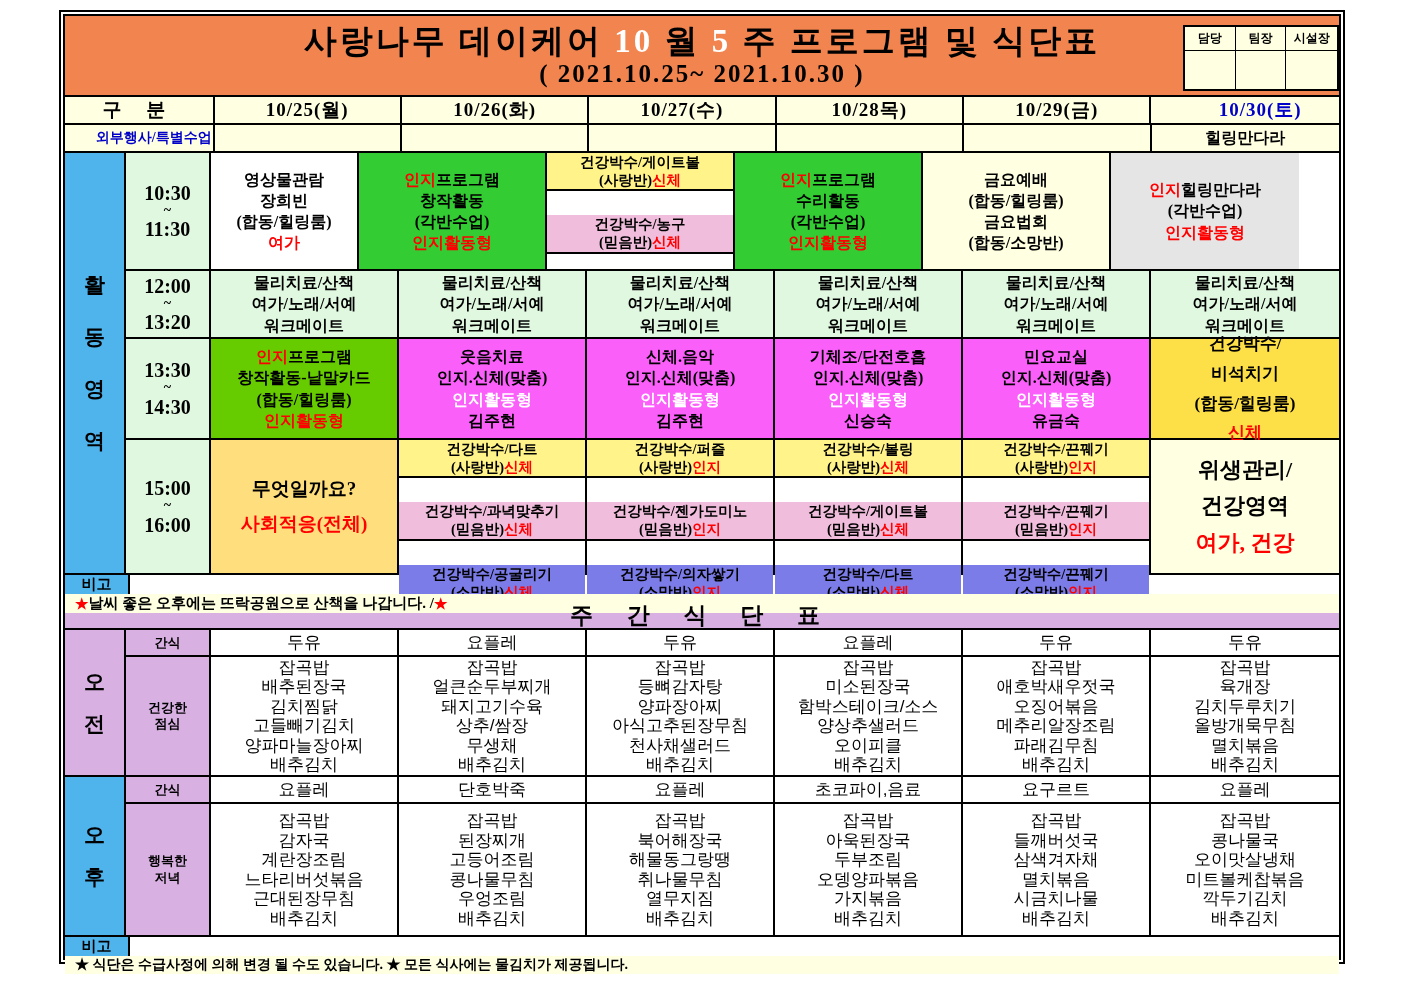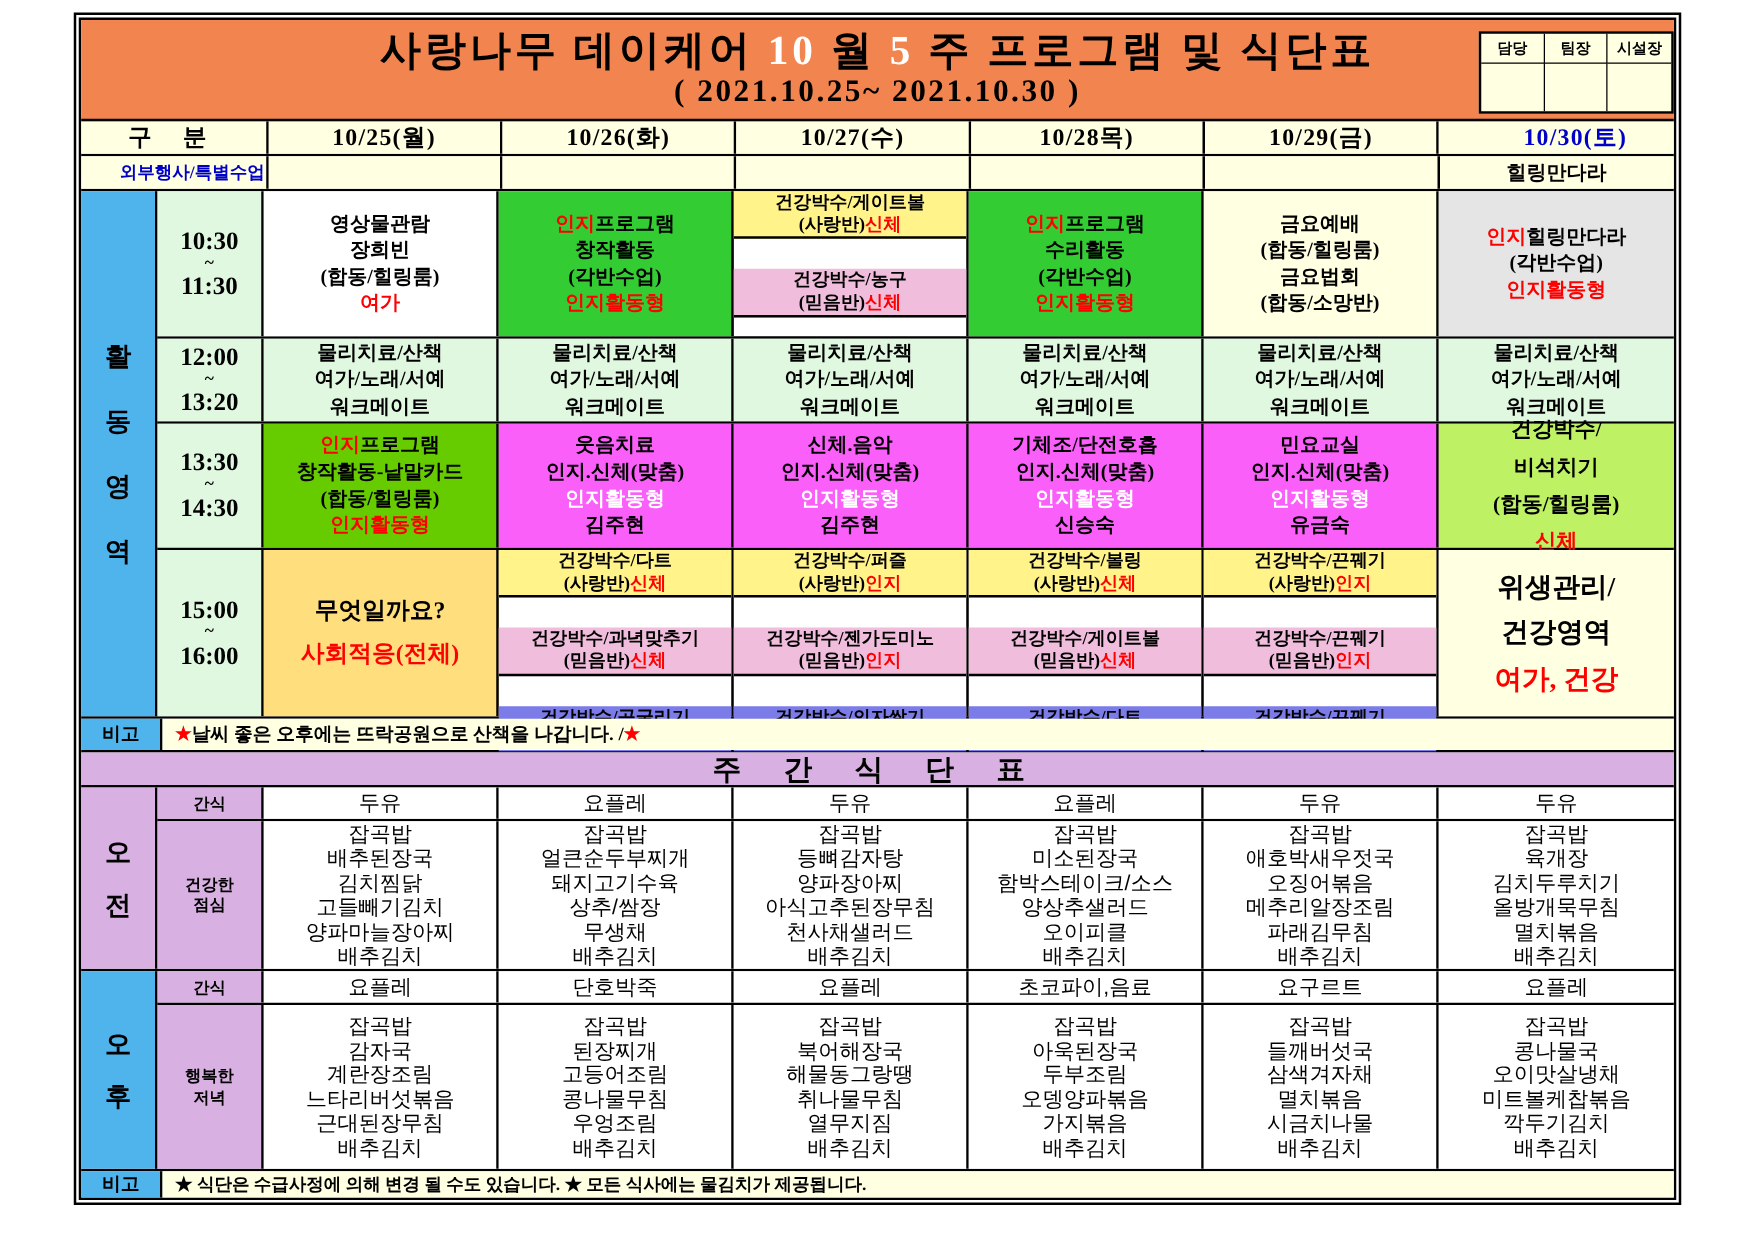--- a/index.html
+++ b/index.html
@@ -62,21 +62,21 @@
   .dc.stack { justify-content:stretch; align-items:stretch;gap:24px; }
   .subcell { flex:1; display:flex; flex-direction:column; align-items:center; justify-content:center;
     border-bottom:2px solid #000; font-size:14.5px; }
   .subcell.last { border-bottom:none;justify-content:space-between; }
   .subcell .ln { line-height:1.25; }
   .fz19 { font-size:19px; } .fz19 .ln { line-height:1.8; }
   .fz22 { font-size:22px; } .fz22 .ln { line-height:1.65; }
   .sp17 { font-size:17px; } .sp17 .ln { line-height:1.75; }
 
   
-  .remark { display:flex; }
+  .remark { display:flex;flex-direction:column; }
   .rlabel { width:65px; background:#4FB3EC; border-right:2px solid #000; display:flex;
     align-items:center; justify-content:center; font-size:15px; font-weight:bold; }
   .rcontent { flex:1; background:#FFFFE2; display:flex; align-items:center;
     padding-left:10px; font-size:15px; font-weight:bold; }
   .r2 .rcontent { font-size:14px; }
   #remark1 { height:27px; } #remark2 { height:21px; }
 
   
   .weekly { height:28px; background:#D8B0E2; display:flex; align-items:center; justify-content:center;
     font-size:23px; font-weight:bold; letter-spacing:14px; }
@@ -135,21 +135,21 @@
         <div class="vch">영</div>
         <div class="vch">역</div>
       </div>
       <div class="actrows">
         <div class="actrow" style="height: 118px;">
           <div class="time">
             <div class="tln">10:30</div>
             <div class="tilde">~</div>
             <div class="tln">11:30</div>
           </div>
-          <div class="dc" style="width: 188px; background: rgb(255, 255, 255);">
+          <div class="dc" style="width: 148px; background: rgb(255, 255, 255);">
             <div class="ln"><span>영상물관람</span></div>
             <div class="ln"><span>장희빈</span></div>
             <div class="ln"><span>(합동/힐링룸)</span></div>
             <div class="ln"><span class="c-r">여가</span></div>
           </div>
           <div class="dc" style="width: 188px; background: rgb(51, 204, 51);">
             <div class="ln"><span class="c-r">인지</span><span>프로그램</span></div>
             <div class="ln"><span>창작활동</span></div>
             <div class="ln"><span>(각반수업)</span></div>
             <div class="ln"><span class="c-r">인지활동형</span></div>
@@ -252,21 +252,21 @@
             <div class="ln"><span>인지.신체(맞춤)</span></div>
             <div class="ln"><span class="c-w">인지활동형</span></div>
             <div class="ln"><span>신승숙</span></div>
           </div>
           <div class="dc" style="width: 188px; background: rgb(250, 95, 250);">
             <div class="ln"><span>민요교실</span></div>
             <div class="ln"><span>인지.신체(맞춤)</span></div>
             <div class="ln"><span class="c-w">인지활동형</span></div>
             <div class="ln"><span>유금숙</span></div>
           </div>
-          <div class="dc sp17 last" style="width: 188px; background: #bef264;">
+          <div class="dc sp17 last" style="width: 188px; background: #fde047;">
             <div class="ln"><span>건강박수/</span></div>
             <div class="ln"><span>비석치기</span></div>
             <div class="ln"><span>(합동/힐링룸)</span></div>
             <div class="ln"><span class="c-r">신체</span></div>
           </div>
         </div>
         <div class="actrow last" style="height: 133px;">
           <div class="time">
             <div class="tln">15:00</div>
             <div class="tilde">~</div>

